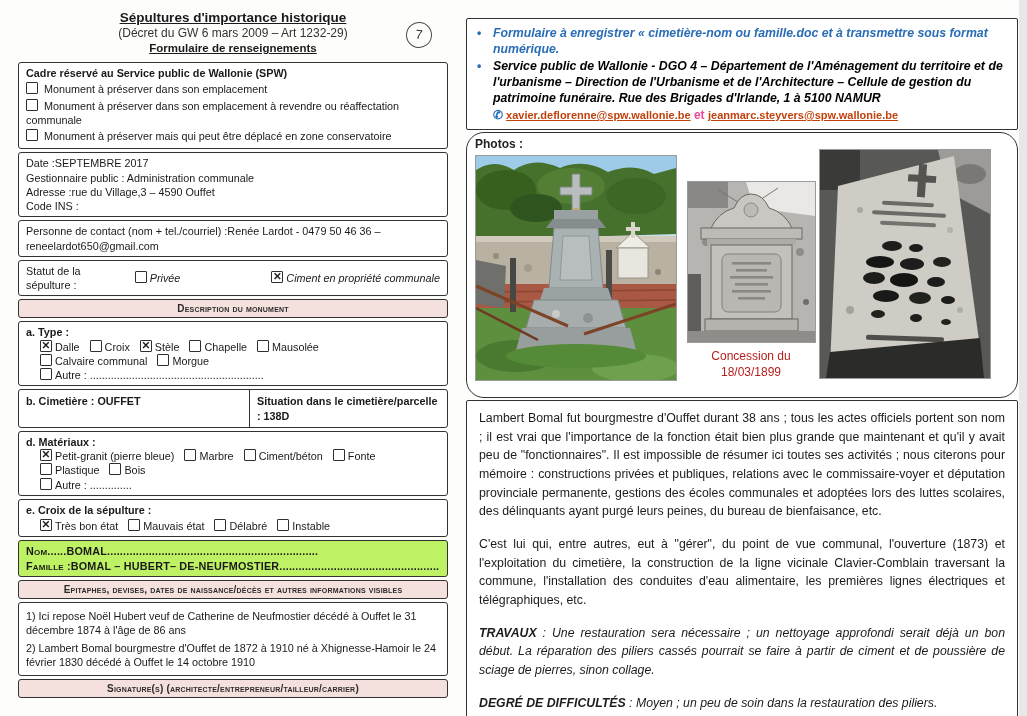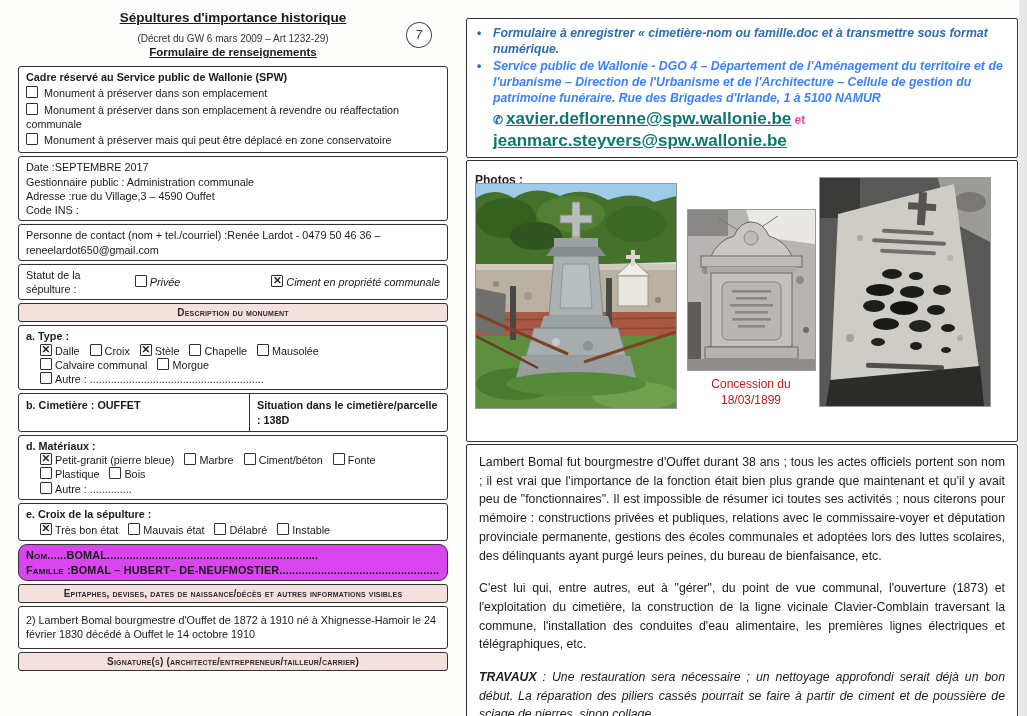--- a/index.html
+++ b/index.html
@@ -2,27 +2,27 @@
 <html><head>
 <meta charset="utf-8">
 <style>
   html,body{margin:0;padding:0;background:#e8e8e8;}
   .page{position:relative;width:1019px;height:716px;background:#fdfdfc;font-family:"Liberation Sans",sans-serif;color:#1a1a1a;overflow:hidden;}
 
   
   .left-col{position:absolute;left:18px;top:10px;width:430px;}
   .form-header{text-align:center;margin-bottom:8px;}
   .t1{font-size:13.5px;font-weight:bold;text-decoration:underline;}
-  .t2{font-size:10px;color:#333;margin-top:8px;}
+  .t2{font-size:12px;color:#333;margin-top:1px;}
   .t3{font-size:11.5px;font-weight:bold;text-decoration:underline;margin-top:2px;}
   .badge{position:absolute;left:406px;top:22px;width:24px;height:24px;border:1.6px solid #4a4a4a;border-radius:50%;text-align:center;line-height:24px;font-size:13px;color:#333;transform:rotate(6deg);}
 
   .box{border:1.5px solid #323232;border-radius:3px;padding:3px 7px;margin-bottom:3px;font-size:10.8px;line-height:1.32;background:#fff;}
   .box.band{background:#f4e1de;text-align:center;font-variant:small-caps;font-weight:bold;font-size:10px;padding:2px 4px;color:#2b2b2b;letter-spacing:.2px;}
-  .box.pinkbg{background:#d946ef;border-radius:9px;}
+  .box.pinkbg{background:#bef264;}
   .box.cells{display:flex;padding:0;}
   .cell{padding:4px 7px;flex:1 1 0;}
   .cell + .cell{border-left:1.4px solid #323232;}
   .cell.w230{flex:0 0 216px;}
   .bold{font-weight:bold;}
   .ital{font-style:italic;}
 
   .cb{display:inline-block;width:10px;height:10px;border:1.3px solid #2e2e2e;background:#fff;vertical-align:-1px;position:relative;margin:0 3px 0 0;border-radius:1px;}
   .cb.after{margin:0 0 0 4px;}
   .cb.checked::before{content:"✕";position:absolute;left:-1px;top:-3px;width:12px;text-align:center;font-size:10.5px;font-weight:bold;color:#1c1c1c;line-height:14px;}
@@ -38,25 +38,25 @@
   .blt-row{display:flex;font-style:italic;color:#2a6db5;margin:1px 0;}
   .blt{flex:0 0 13px;text-align:left;font-style:normal;}
   .blt-text{flex:1;}
 
   
   .right-col{position:absolute;left:466px;top:18px;width:552px;}
   .rbox{border:1.5px solid #323232;border-radius:2px;background:#fff;margin-bottom:2px;}
   .info-box{padding:6px 10px 5px 10px;font-size:12.3px;font-style:italic;font-weight:600;color:#2a6db5;line-height:1.3;}
   .info-box .blt{flex:0 0 16px;font-weight:bold;}
   .email-line{margin-left:16px;margin-top:1px;}
-  .email-link{color:#0f766e;text-decoration:underline;font-style:normal;font-weight:600;font-size:17px;}
+  .email-link{color:#c2410c;text-decoration:underline;font-style:normal;font-weight:600;font-size:11px;}
   .email-sep{color:#ec4899;font-style:normal;font-weight:600;font-size:12px;}
   .email-icon{font-style:normal;margin-right:3px;color:#2a6db5;font-size:12px;}
 
-  .photos-box{position:relative;height:256px;padding:12px 8px;}
+  .photos-box{position:relative;height:256px;padding:4px 8px;border-radius:18px;}
   .photos-label{font-size:12px;font-weight:600;color:#222;}
   .photo{position:absolute;border:1px solid #9a9a9a;overflow:hidden;background:#ccc;}
   .photo svg{display:block;}
   .photo1{left:8px;top:22px;width:200px;height:224px;}
   .photo2{left:220px;top:48px;width:127px;height:160px;}
   .photo3{left:352px;top:16px;width:170px;height:228px;}
   .caption{position:absolute;left:214px;top:216px;width:140px;text-align:center;font-size:12px;color:#b91c1c;line-height:1.3;}
 
   .text-box{padding:8px 12px;font-size:12.3px;line-height:1.52;text-align:justify;color:#1c1c1c;min-height:298px;}
   .text-box p{margin:0 0 14px 0;}
@@ -164,39 +164,40 @@
     </div>
 
     <div class="box pinkbg">
       <div class="names-line">Nom......BOMAL..................................................................</div>
       <div class="names-line">Famille :BOMAL – HUBERT– DE-NEUFMOSTIER.............................................................</div>
     </div>
 
     <div class="box band">Epitaphes, devises, dates de naissance/décès et autres informations visibles</div>
 
     <div class="box">
+      <div class="epi-item">1) Ici repose Noël Hubert veuf de Catherine de Neufmostier décédé à Ouffet le 31 décembre 1874 à l'âge de 86 ans</div>
       <div class="epi-item">2) Lambert Bomal bourgmestre d'Ouffet de 1872 à 1910 né à Xhignesse-Hamoir le 24 février 1830 décédé à Ouffet le 14 octobre 1910</div>
     </div>
 
     <div class="box band">Signature(s) (architecte/entrepreneur/tailleur/carrier)</div>
 
   </div>
 
   <div class="badge">7</div>
 
   <div class="right-col">
 
     <div class="rbox info-box">
       <div class="blt-row">
         <span class="blt">•</span>
         <span class="blt-text" style="color:#2a6db5;">Formulaire à enregistrer « cimetière-nom ou famille.doc et à transmettre sous format numérique.</span>
       </div>
       <div class="blt-row">
         <span class="blt">•</span>
-        <span class="blt-text" style="color:#3b82f6;">Service public de Wallonie - DGO 4 – Département de l'Aménagement du territoire et de l'urbanisme – Direction de l'Urbanisme et de l'Architecture – Cellule de gestion du patrimoine funéraire. Rue des Brigades d'Irlande, 1 à 5100 NAMUR</span>
+        <span class="blt-text" style="color:#000000;">Service public de Wallonie - DGO 4 – Département de l'Aménagement du territoire et de l'urbanisme – Direction de l'Urbanisme et de l'Architecture – Cellule de gestion du patrimoine funéraire. Rue des Brigades d'Irlande, 1 à 5100 NAMUR</span>
       </div>
       <div class="email-line">
         <span class="email-icon">✆</span><a class="email-link" href="#">xavier.deflorenne@spw.wallonie.be</a><span class="email-sep"> et </span><a class="email-link" href="#">jeanmarc.steyvers@spw.wallonie.be</a>
       </div>
     </div>
 
     <div class="rbox photos-box">
       <div class="photos-label">Photos :</div>
 
       <div class="photo photo1">

